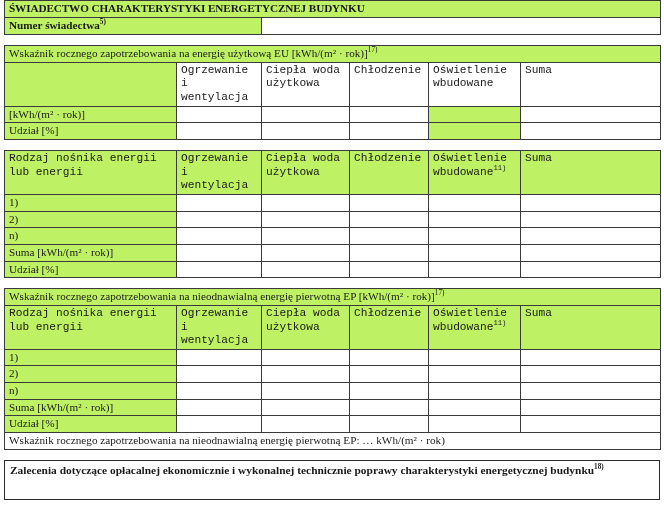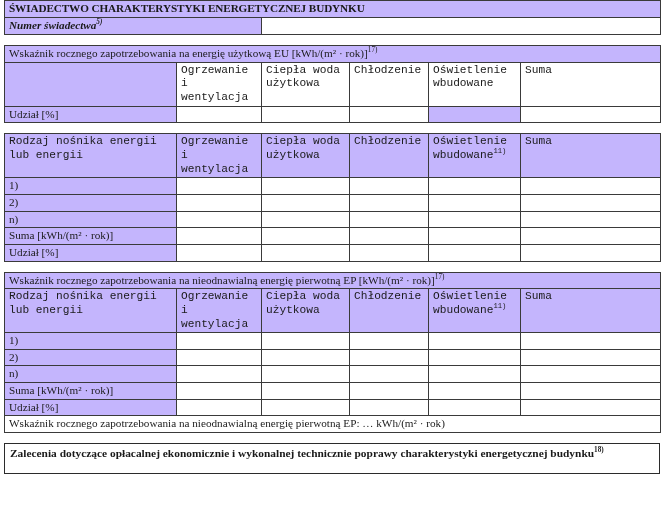--- a/index.html
+++ b/index.html
@@ -22,22 +22,22 @@
   .tbl td{
     border:1px solid #3a3a3a;
     padding:1px 4px;
     vertical-align:top;
     font-size:11.2px;
     line-height:1.22;
     height:15px;
     box-sizing:border-box;
     overflow:hidden;
   }
-  .shade{background:#c4b5fd;}
-  .bold{font-weight:bold;font-style:italic;}
+  .shade{background:#bef264;}
+  .bold{font-weight:bold;}
   .banner{font-weight:normal;font-size:11.6px;}
   .hdr{font-size:11.2px;}
   sup{font-size:7.2px;vertical-align:super;line-height:0;}
 
   
   .titlebar td{height:17px;}
   .title-txt{font-weight:bold;font-size:12.4px;letter-spacing:-0.1px;}
 
   .gap{height:10px;}
 
@@ -56,21 +56,21 @@
   .rec{
     border:1.2px solid #2b2b2b;
     margin:0 4px;
     padding:2px 12px 1px 5px;
     box-sizing:border-box;
     width:656px;
     font-weight:bold;
     font-size:11.4px;
     line-height:1.28;
     text-align:justify;
-    height:31px;
+    height:40px;
     overflow:hidden;
   }
 </style>
 </head>
 <body>
 
 <div class="page">
 
   <table class="tbl titlebar">
     <colgroup>
@@ -109,20 +109,28 @@
     </tr>
     <tr class="tall">
       <td class="shade hdr"></td>
       <td class="hdr">Ogrzewanie i wentylacja</td>
       <td class="hdr">Ciepła woda użytkowa</td>
       <td class="hdr">Chłodzenie</td>
       <td class="hdr">Oświetlenie wbudowane</td>
       <td class="hdr">Suma</td>
     </tr>
     <tr class="row-h">
+      <td class="shade">[kWh/(m² · rok)]</td>
+      <td></td>
+      <td></td>
+      <td></td>
+      <td class="shade"></td>
+      <td></td>
+    </tr>
+    <tr class="row-h">
       <td class="shade">Udział [%]</td>
       <td></td>
       <td></td>
       <td></td>
       <td class="shade"></td>
       <td></td>
     </tr>
   </tbody>
     </table>
 

